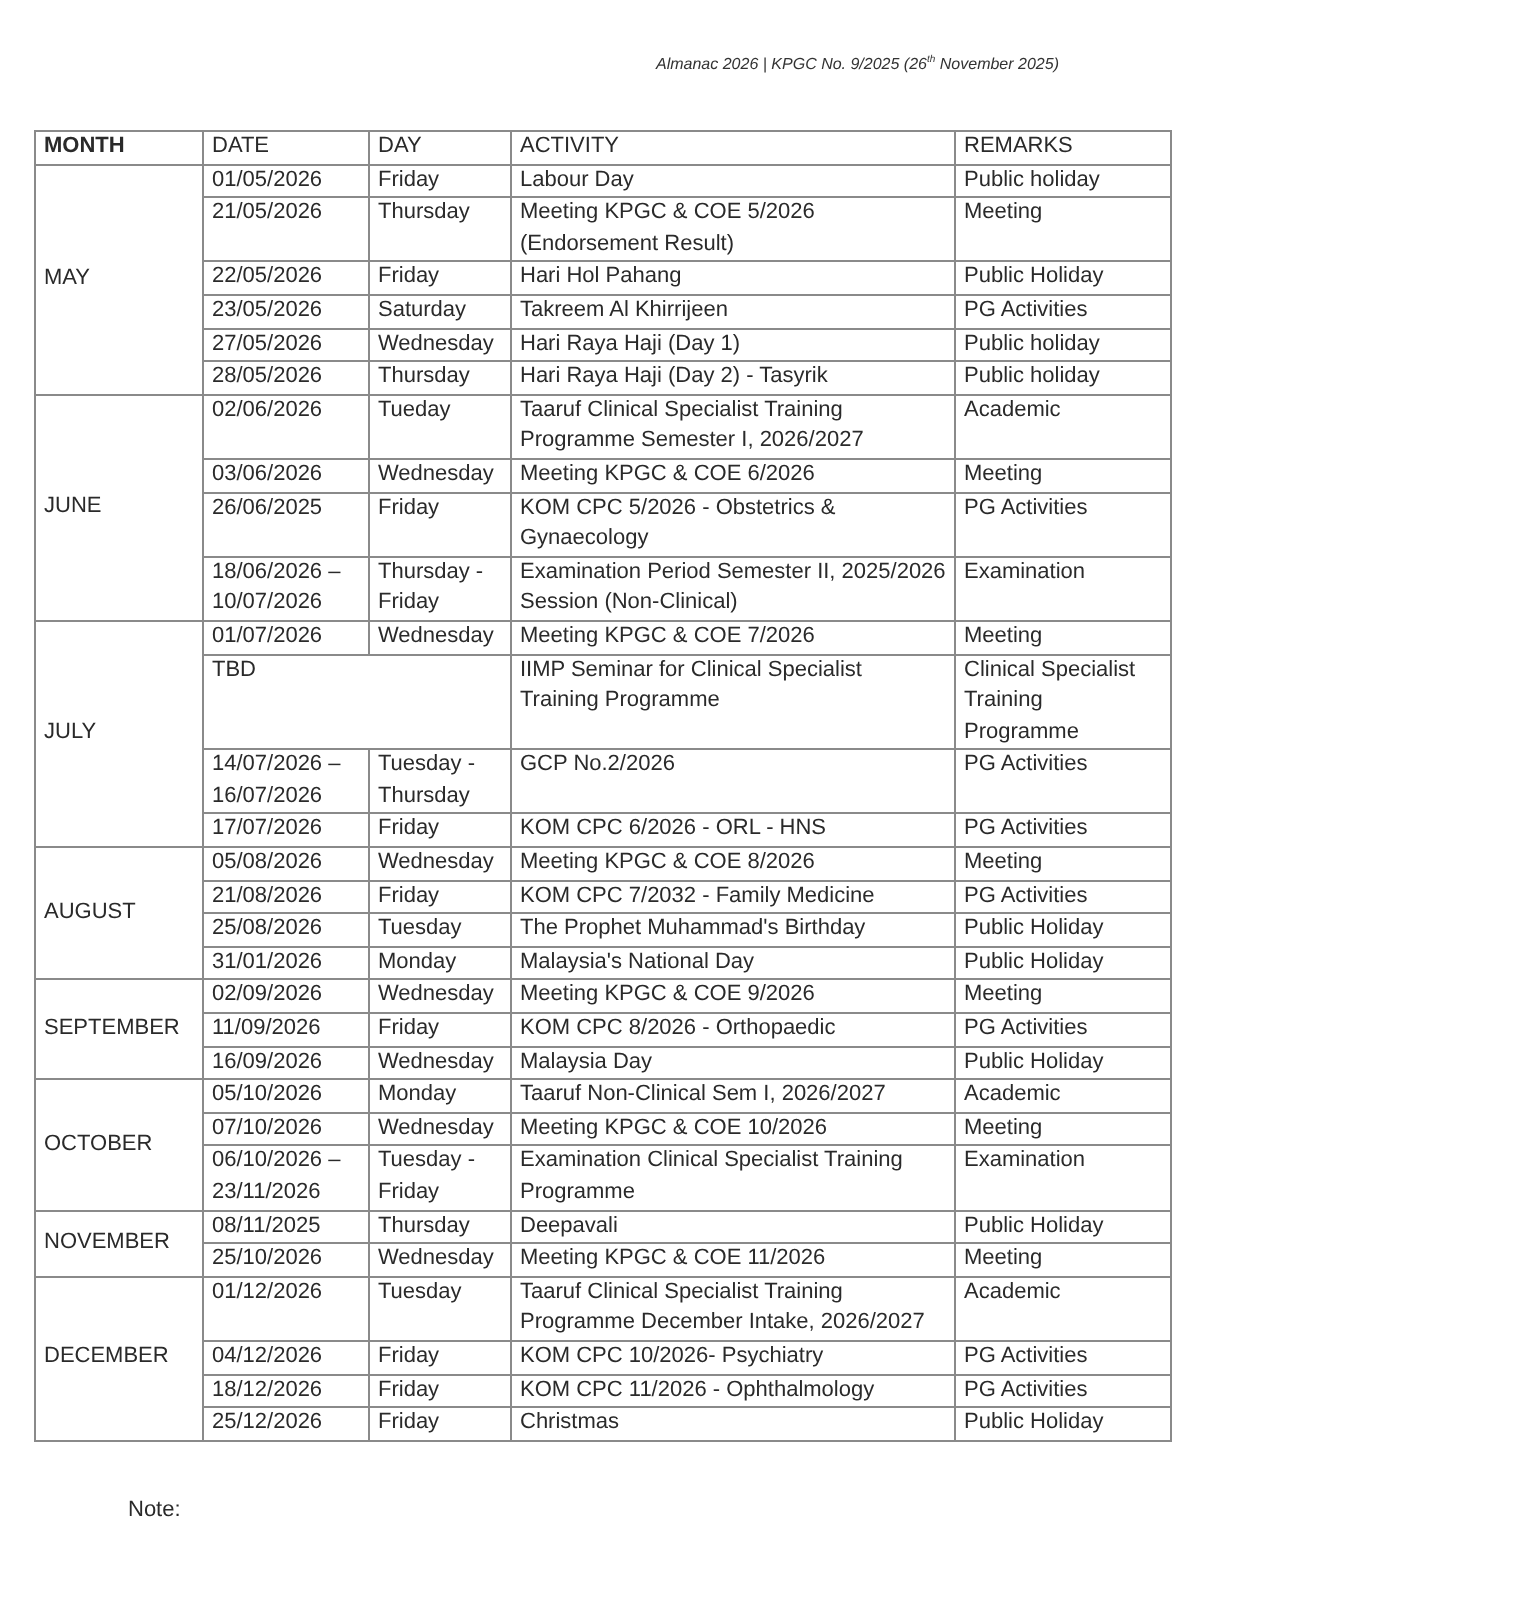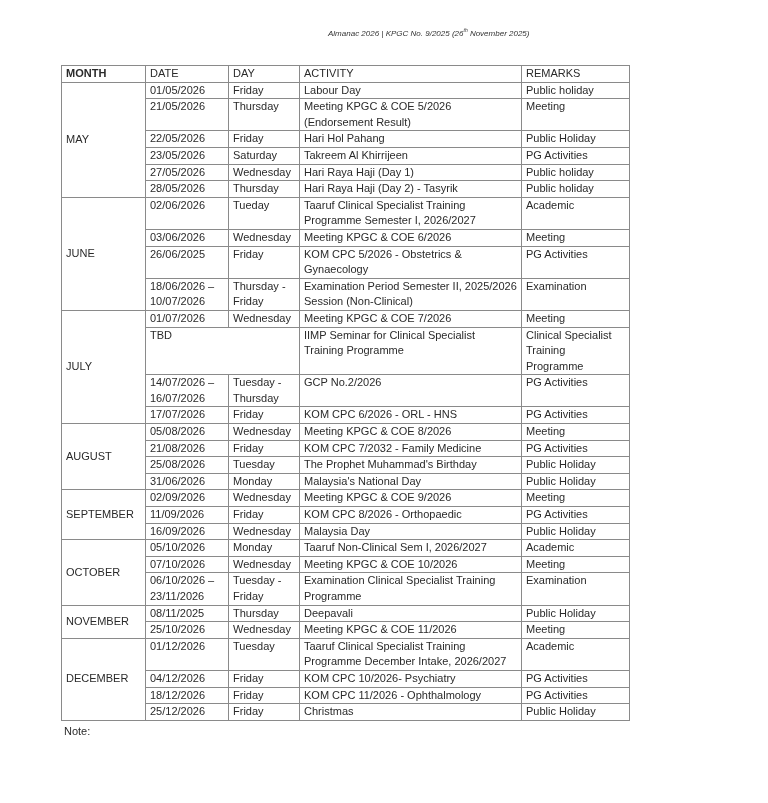--- a/index.html
+++ b/index.html
@@ -1,25 +1,25 @@
 <!DOCTYPE html>
 <html><head>
 <meta charset="utf-8">
 <style>
   html, body { margin:0; padding:0; background:#ffffff; }
   body { width:768px; height:803px; position:relative; font-family:"Liberation Sans", sans-serif; color:#222; }
   .header { position:absolute; top:27px; left:328px; font-size:8px; font-style:italic; color:#333; white-space:nowrap; }
   .header sup { font-size:5px; }
-  table.alm { position:absolute; top:65px; left:17px; border-collapse:collapse; font-size:11px; line-height:15.6px;margin-left:44px; }
+  table.alm { position:absolute; top:65px; left:17px; border-collapse:collapse; font-size:11px; line-height:15.6px; }
   table.alm td, table.alm th { border:1px solid #8a8a8a; padding:0 4px; vertical-align:top; text-align:left; font-weight:normal; color:#2a2a2a; }
   table.alm th { font-weight:normal; }
   table.alm th.month-h { font-weight:bold; }
   td.month { font-weight:bold; vertical-align:middle !important; }
   col.c1 { width:84px; } col.c2 { width:83px; } col.c3 { width:71px; } col.c4 { width:222px; } col.c5 { width:108px; }
-  .note { position:absolute; top:724px; left:64px; font-size:11px; line-height:15.5px; color:#2a2a2a; }
+  .note { position:absolute; top:748px; left:64px; font-size:11px; line-height:15.5px; color:#2a2a2a; }
 </style>
 </head>
 <body>
 
 <div class="header"><span>Almanac 2026 | KPGC No. 9/2025 (26</span><sup>th</sup><span> November 2025)</span></div>
 
 <table class="alm">
   <colgroup>
       <col class="c1">
       <col class="c2">
@@ -136,21 +136,21 @@
         <td>KOM CPC 7/2032 - Family Medicine</td>
         <td>PG Activities</td>
       </tr>
       <tr>
         <td>25/08/2026</td>
         <td>Tuesday</td>
         <td>The Prophet Muhammad's Birthday</td>
         <td>Public Holiday</td>
       </tr>
       <tr>
-        <td>31/06/2026</td>
+        <td>31/01/2026</td>
         <td>Monday</td>
         <td>Malaysia's National Day</td>
         <td>Public Holiday</td>
       </tr>
       <tr>
         <td class="month" rowspan="3">SEPTEMBER</td>
         <td>02/09/2026</td>
         <td>Wednesday</td>
         <td>Meeting KPGC &amp; COE 9/2026</td>
         <td>Meeting</td>

